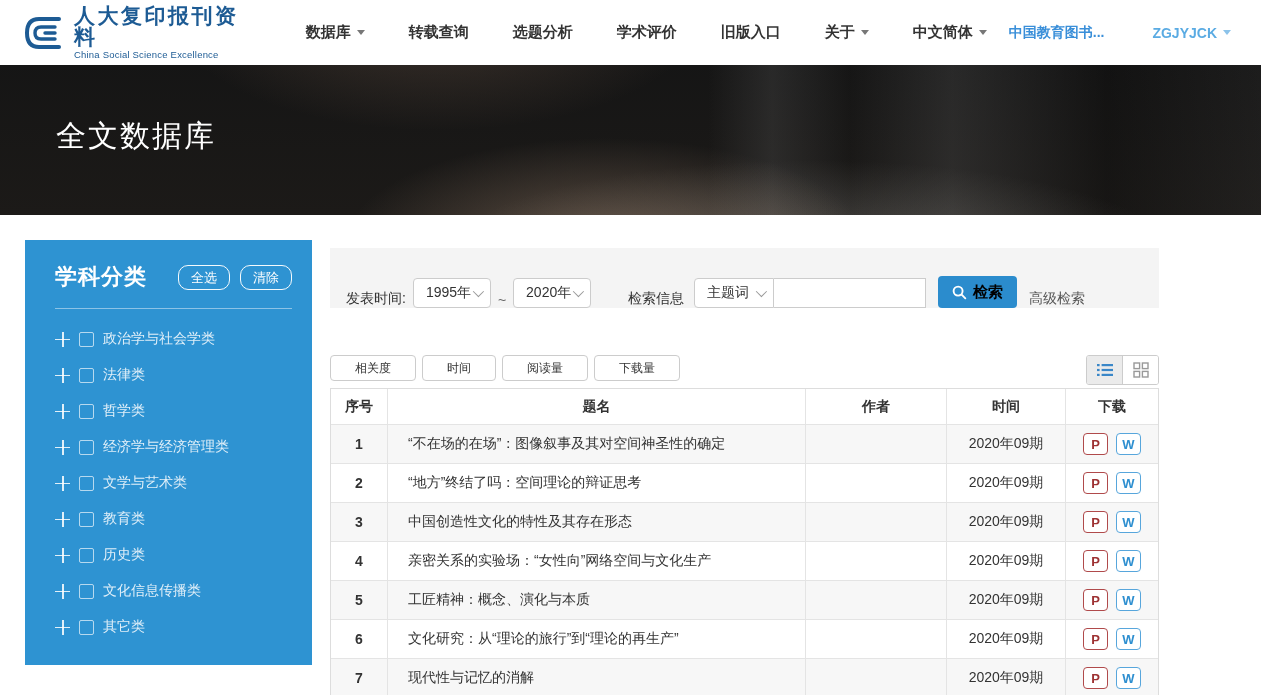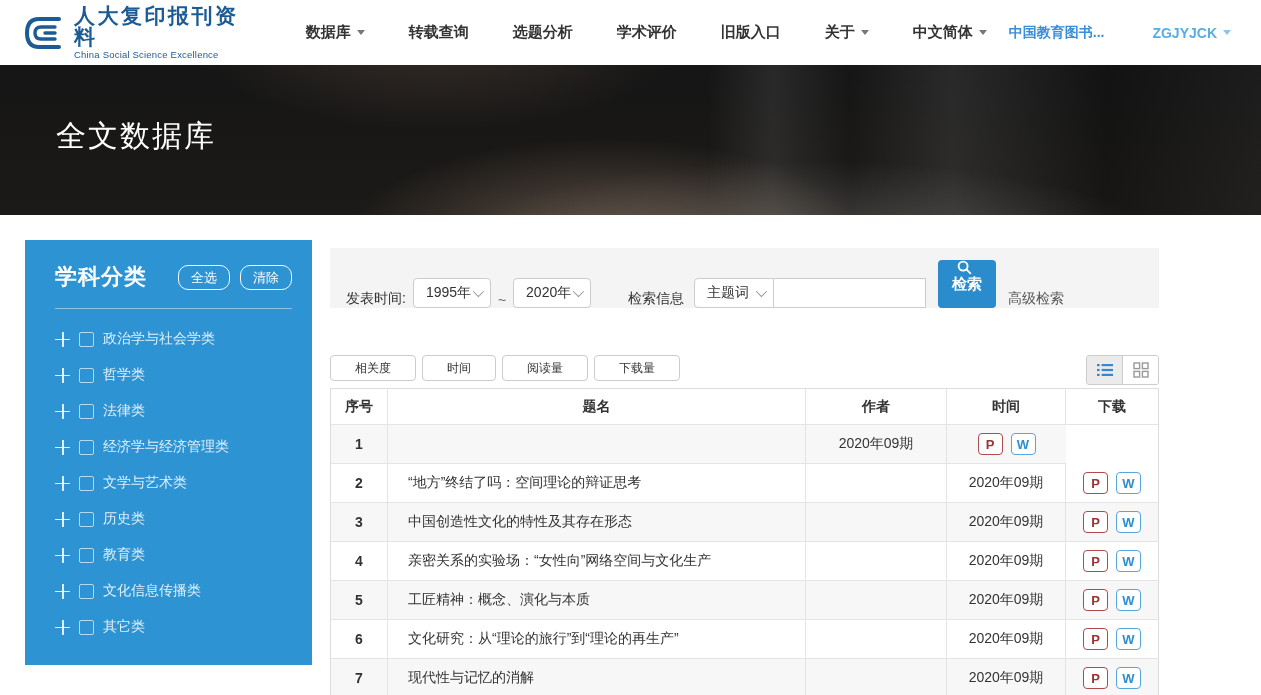--- a/index.html
+++ b/index.html
@@ -54,22 +54,22 @@
   .sp-label{white-space:nowrap;}
   .sel{background:#fff;border:1px solid #ccc;border-radius:4px;height:30px;box-sizing:border-box;
     display:flex;align-items:center;justify-content:space-between;padding:0 9px 0 12px;cursor:pointer;}
   .sel.year{width:78px;margin:0 7px;}
   .sel.field{width:80px;border-radius:4px 0 0 4px;margin-left:10px;}
   .chev{width:7px;height:7px;border-right:1.5px solid #999;border-bottom:1.5px solid #999;
     transform:rotate(45deg) translateY(-2px);flex:none;}
   .tilde{color:#666;}
   .query-input{width:152px;height:30px;box-sizing:border-box;border:1px solid #ccc;border-left:none;
     border-radius:0;padding:0 8px;font-size:14px;font-family:inherit;outline:none;background:#fff;}
-  .search-btn{height:48px;margin-left:12px;background:#2b8ccd;color:#ffffff;border:none;border-radius:4px;
-    font-size:15px;font-weight:700;display:flex;align-items:center;padding:0 14px;cursor:pointer;font-family:inherit;flex-direction:column;}
+  .search-btn{height:32px;margin-left:12px;background:#2b8ccd;color:#000000;border:none;border-radius:4px;
+    font-size:15px;font-weight:700;display:flex;align-items:center;padding:0 14px;cursor:pointer;font-family:inherit;}
   .search-btn svg{margin-right:6px;}
   .adv-link{color:#555;margin-left:12px;cursor:pointer;white-space:nowrap;}
   
   .sort-row{position:absolute;left:330px;top:355px;width:829px;display:flex;align-items:flex-start;}
   .sort-btn{height:26px;box-sizing:border-box;border:1px solid #ccc;background:#fff;border-radius:4px;
     margin-right:6px;font-size:12px;color:#333;display:flex;align-items:center;justify-content:center;
     padding:0 24px;cursor:pointer;font-family:inherit;}
   .view-toggle{margin-left:auto;display:flex;border:1px solid #ccc;border-radius:3px;overflow:hidden;height:28px;}
   .vt-btn{width:35px;display:flex;align-items:center;justify-content:center;background:#fff;cursor:pointer;}
   .vt-btn.active{background:#ebebeb;border-right:1px solid #ccc;}
@@ -153,46 +153,46 @@
   </div>
   <div class="sb-divider"></div>
   <div class="sb-item">
     <span class="sb-plus"></span>
     <span class="sb-cbx"></span>
     <span>政治学与社会学类</span>
   </div>
   <div class="sb-item">
     <span class="sb-plus"></span>
     <span class="sb-cbx"></span>
+    <span>法律类</span>
+  </div>
+  <div class="sb-item">
+    <span class="sb-plus"></span>
+    <span class="sb-cbx"></span>
     <span>哲学类</span>
   </div>
   <div class="sb-item">
     <span class="sb-plus"></span>
     <span class="sb-cbx"></span>
-    <span>法律类</span>
-  </div>
-  <div class="sb-item">
-    <span class="sb-plus"></span>
-    <span class="sb-cbx"></span>
     <span>经济学与经济管理类</span>
   </div>
   <div class="sb-item">
     <span class="sb-plus"></span>
     <span class="sb-cbx"></span>
     <span>文学与艺术类</span>
   </div>
   <div class="sb-item">
     <span class="sb-plus"></span>
     <span class="sb-cbx"></span>
+    <span>教育类</span>
+  </div>
+  <div class="sb-item">
+    <span class="sb-plus"></span>
+    <span class="sb-cbx"></span>
     <span>历史类</span>
-  </div>
-  <div class="sb-item">
-    <span class="sb-plus"></span>
-    <span class="sb-cbx"></span>
-    <span>教育类</span>
   </div>
   <div class="sb-item">
     <span class="sb-plus"></span>
     <span class="sb-cbx"></span>
     <span>文化信息传播类</span>
   </div>
   <div class="sb-item">
     <span class="sb-plus"></span>
     <span class="sb-cbx"></span>
     <span>其它类</span>
@@ -257,20 +257,21 @@
   <div class="trow head">
     <div class="cell">序号</div>
     <div class="cell">题名</div>
     <div class="cell">作者</div>
     <div class="cell">时间</div>
     <div class="cell">下载</div>
   </div>
 
   <div class="trow odd">
     <div class="cell num">1</div>
+    <div class="cell title">“不在场的在场”：图像叙事及其对空间神圣性的确定</div>
     <div class="cell"></div>
     <div class="cell">2020年09期</div>
     <div class="cell">
         <button class="dl-btn p">P</button>
         <button class="dl-btn w">W</button>
       </div>
   </div>
   <div class="trow">
     <div class="cell num">2</div>
     <div class="cell title">“地方”终结了吗：空间理论的辩证思考</div>

